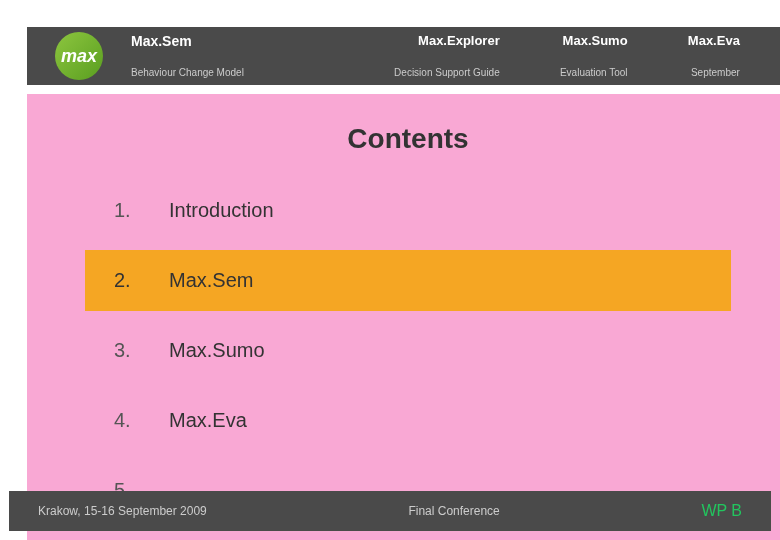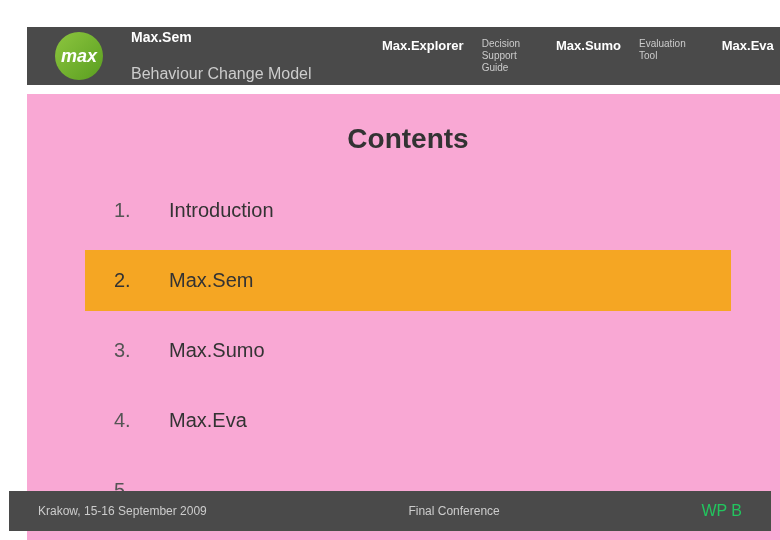--- a/index.html
+++ b/index.html
@@ -53,34 +53,36 @@
 
     .logo-title {
       color: white;
       font-size: 14px;
       font-weight: bold;
       line-height: 1.2;
     }
 
     .logo-subtitle {
       color: #cccccc;
-      font-size: 16px;
+      font-size: 10px;
       line-height: 1.2;
     }
 
     .nav-items {
       display: flex;
       flex: 1;
       justify-content: space-around;
     }
 
     .nav-item {
       display: flex;
+      flex-direction: column;
       color: white;
       cursor: pointer;
+      text-align: right;
     }
 
     .nav-item-title {
       font-size: 13px;
       font-weight: bold;
       line-height: 1.2;
     }
 
     .nav-item-subtitle {
       font-size: 10px;

